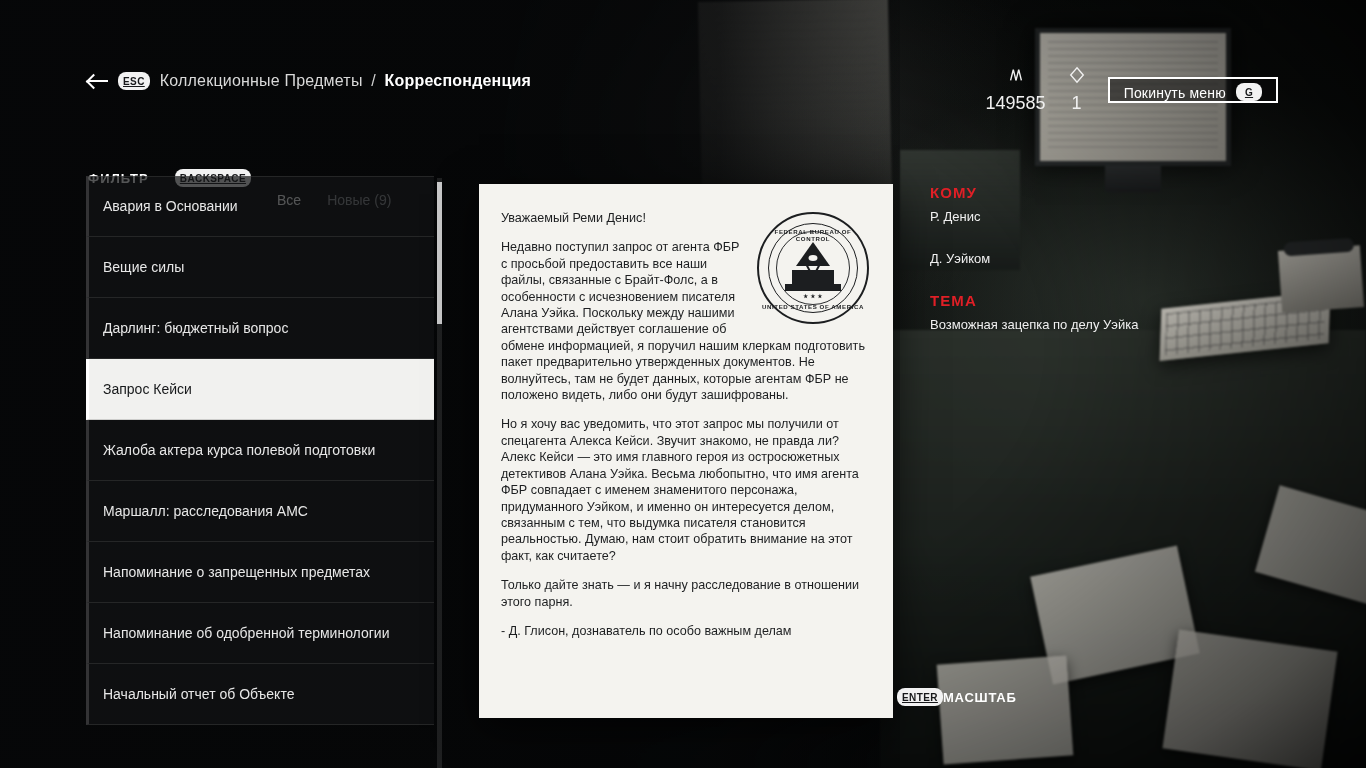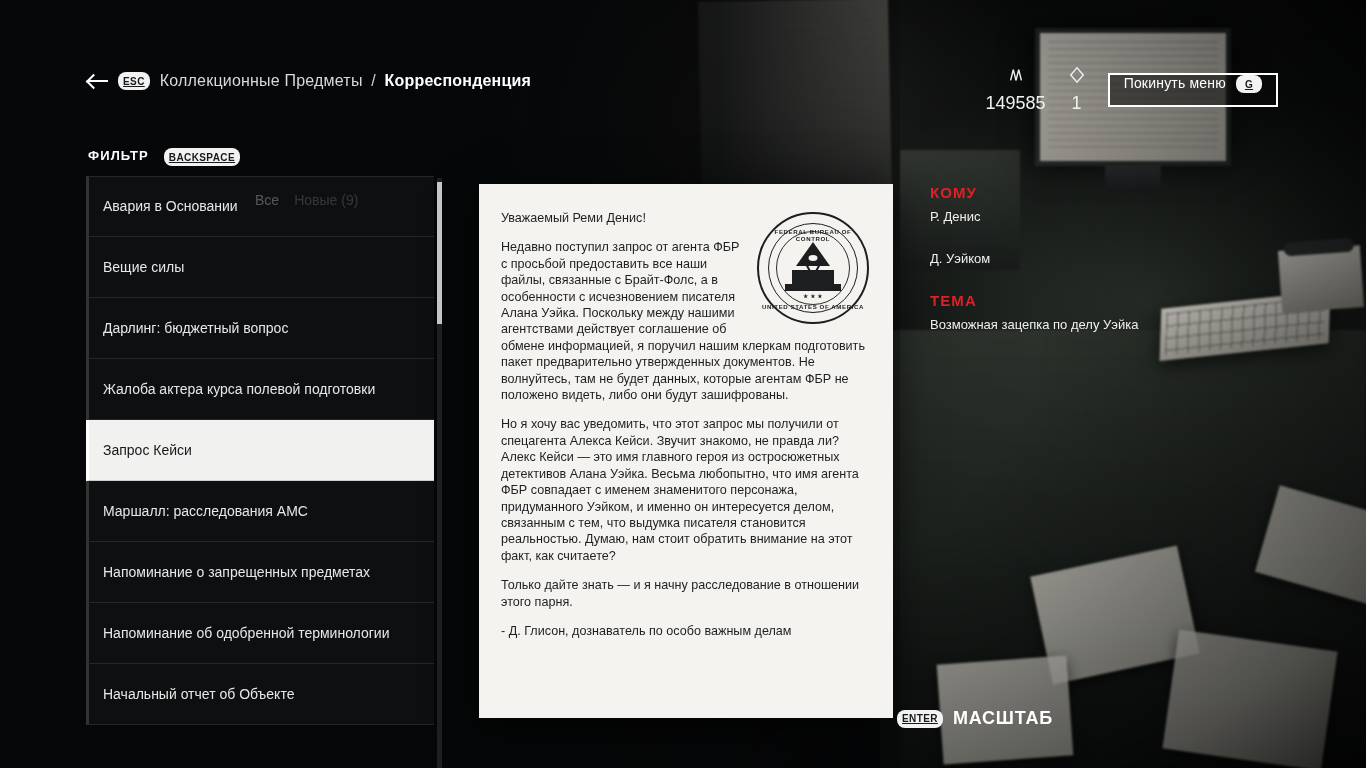--- a/index.html
+++ b/index.html
@@ -120,30 +120,30 @@
   .breadcrumb .sep{ color:#cfcfcf; margin: 0 4px; }
   .breadcrumb .cur{ color:#ffffff; font-weight:700; }
 
   .hud-right{
     position:absolute; right: 88px; top: 66px;
     display:flex; align-items:center; gap: 22px;
   }
   .hud-item{ display:flex; align-items:center; gap: 9px; font-size: 18px; color:#f0f0f0;flex-direction:column; }
   .ico-mod{ width:18px; height:18px; }
   .exit-btn{
-    display:flex; align-items:flex-start; gap: 10px;
-    height: 34px; padding: 0 14px;
+    display:flex; align-items:flex-end; gap: 10px;
+    height: 26px; padding: 0 14px;
     border: 2px solid #ffffff; background: rgba(10,10,10,0.55);
     font-size: 14px; color:#fff; letter-spacing:.2px;
   }
 
   
   .filter-row{
     position:absolute; left: 88px; top: 148px;
-    display:flex; gap: 15px;
+    display:flex; align-items:center; gap: 26px;
   }
   .filter-label{ font-size: 13px; font-weight:700; letter-spacing: 1.1px; color:#fff; }
   .filter-tab{ font-size: 14px; color:#ffffff;margin-top:44px; }
   .filter-tab.inactive{ color:#8e9094; }
 
   
   .list{
     position:absolute; left: 86px; top: 176px; width: 348px; height: 592px;
     overflow: hidden;
   }
@@ -234,25 +234,25 @@
   
   .meta{ position:absolute; left: 930px; top: 184px; width: 300px; }
   .meta-label{
     font-size: 15px; font-weight: 700; letter-spacing: 1.1px; color:#e01f26;
     margin-bottom: 7px;
   }
   .meta-value{ font-size: 13px; color:#f0f0f0; margin-bottom: 24px; line-height: 18px; }
 
   
   .prompt{
-    position:absolute; left: 897px; top: 708px;
-    display:flex; align-items:center; gap: 10px;
+    position:absolute; left: 897px; top: 688px;
+    display:flex; align-items:center; 
   }
   .prompt .key{ min-width: 44px; }
-  .prompt-label{ font-size: 18px; font-weight: 700; letter-spacing: .8px; color:#fff; }
+  .prompt-label{ font-size: 13px; font-weight: 700; letter-spacing: .8px; color:#fff; }
 </style>
 </head>
 <body>
 
 <div id="stage">
 
   <div class="bg">
     <div class="bg-paper-wall"></div>
     <div class="bg-box"></div>
     <div class="bg-monitor"></div>
@@ -311,25 +311,25 @@
   <div class="list" id="list">
       <div class="list-item first">
         <span>Авария в Основании</span>
       </div>
       <div class="list-item">
         <span>Вещие силы</span>
       </div>
       <div class="list-item">
         <span>Дарлинг: бюджетный вопрос</span>
       </div>
-      <div class="list-item">
-        <span>Жалоба актера курса полевой подготовки</span>
-      </div>
       <div class="list-item selected">
         <span>Запрос Кейси</span>
+      </div>
+      <div class="list-item">
+        <span>Жалоба актера курса полевой подготовки</span>
       </div>
       <div class="list-item">
         <span>Маршалл: расследования АМС</span>
       </div>
       <div class="list-item">
         <span>Напоминание о запрещенных предметах</span>
       </div>
       <div class="list-item">
         <span>Напоминание об одобренной терминологии</span>
       </div>

